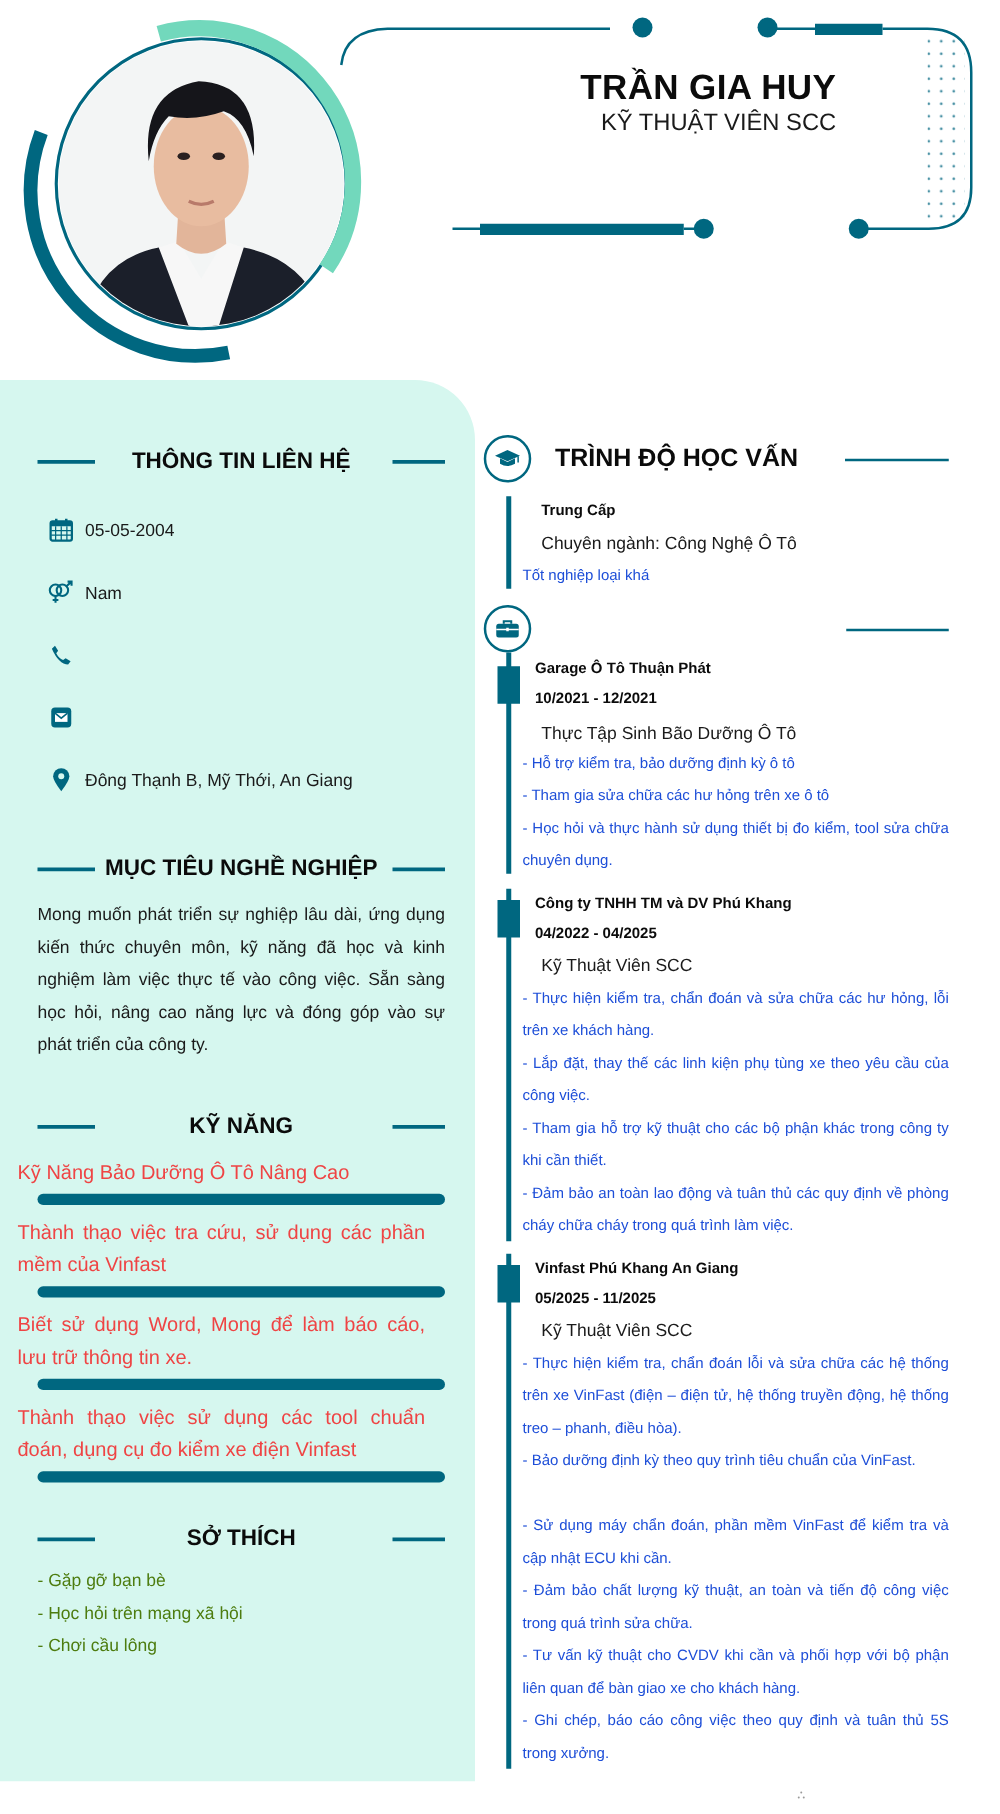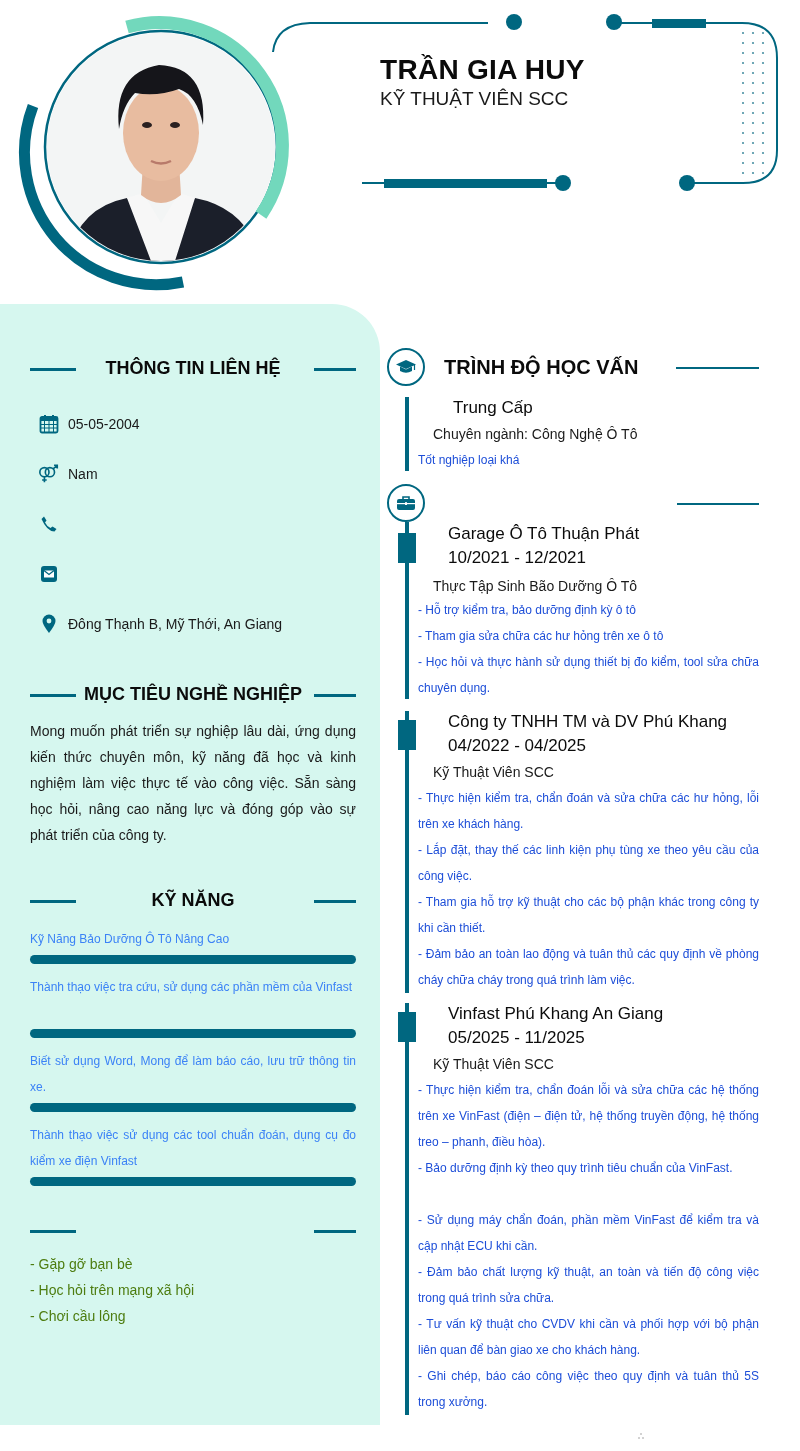--- a/index.html
+++ b/index.html
@@ -7,21 +7,21 @@
   body { position: relative; font-family: "Liberation Sans", "DejaVu Sans", sans-serif; color: #111; }
 
   
   .header { position: absolute; left: 0; top: 0; width: 800px; height: 300px; }
   .header svg.decor { position: absolute; left: 0; top: 0; }
   .photo {
     position: absolute; left: 47px; top: 33px; width: 228px; height: 228px;
     border-radius: 50%; overflow: hidden; background: #f4f6f6;
   }
   .photo svg { width: 100%; height: 100%; display: block; }
-  .name-block { position: absolute; left: 380px; top: 54px; width: 310px; text-align: left; }
+  .name-block { position: absolute; left: 359px; top: 54px; width: 310px; text-align: right; }
   .name { font-size: 28px; font-weight: 700; letter-spacing: 0.3px; color: #0b0b0b; }
   .title { font-size: 19px; font-weight: 400; color: #1a1a1a; margin-top: 2px; }
 
   
   .left {
     position: absolute; left: 0; top: 304px; width: 380px; height: 1121px;
     background: #d6f7ef; border-top-right-radius: 48px;
   }
   .sec-head { position: absolute; left: 30px; width: 326px; height: 30px; }
   .sec-head .line { position: absolute; top: 14px; height: 3px; background: #006780; }
@@ -31,39 +31,39 @@
     position: absolute; left: 0; right: 0; top: 4px; text-align: center;
     font-size: 18px; font-weight: 700; color: #0b0b0b;
   }
 
   .contact { position: absolute; left: 38px; font-size: 14px; color: #1a1a1a; display: flex; align-items: center; }
   .contact .ic { width: 22px; height: 22px; margin-right: 8px; display: inline-flex; align-items: center; justify-content: center; }
   .contact .ic svg { display: block; }
 
   .para { position: absolute; left: 30px; width: 326px; font-size: 14px; line-height: 26px; text-align: justify; color: #1a1a1a; }
 
-  .skill { position: absolute; left: 30px; width: 326px; font-size: 12px; line-height: 26px; color: #3b82f6; text-align: justify; }
+  .skill { position: absolute; left: 14px; width: 326px; font-size: 16px; line-height: 26px; color: #ef4444; text-align: justify; }
   .skill-bar { position: absolute; left: 30px; width: 326px; height: 9px; border-radius: 5px; background: #006780; }
 
   .hobby { position: absolute; left: 30px; font-size: 14px; color: #4d7c0f; line-height: 26px; }
 
   
   .r-head { position: absolute; left: 387px; width: 372px; height: 40px; }
   .r-head .circ {
     position: absolute; left: 0; top: 0; width: 38px; height: 38px; border-radius: 50%;
     border: 2px solid #006780; background: #fff; display: flex; align-items: center; justify-content: center;
   }
   .r-head .txt { position: absolute; left: 57px; top: 8px; font-size: 20px; font-weight: 700; color: #0b0b0b; white-space: nowrap; }
   .r-head .line { position: absolute; right: 0; top: 19px; height: 2px; background: #006780; }
 
   .vline { position: absolute; width: 4px; background: #006780; }
   .marker { position: absolute; left: 398px; width: 18px; height: 30px; background: #006780; }
 
   .r-text { position: absolute; left: 418px; width: 341px; font-size: 12px; line-height: 26px; color: #1d4ed8; text-align: justify; }
-  .r-bold { position: absolute; left: 428px; font-size: 17px; font-weight: 400; color: #0b0b0b; line-height: 24px; margin-left: 20px; }
+  .r-bold { position: absolute; left: 428px; font-size: 12px; font-weight: 700; color: #0b0b0b; line-height: 24px; }
   .r-indent { position: absolute; left: 433px; font-size: 14px; color: #1a1a1a; line-height: 26px; }
 
   .tiny-dots { position: absolute; left: 636px; top: 1432px; width: 10px; height: 10px; }
 </style>
 </head>
 <body>
 
 <div class="header">
   <svg class="decor" width="800" height="300" viewBox="0 0 800 300">
     <defs>
@@ -203,20 +203,21 @@
 <div class="skill-bar" style="top:1029px"></div>
 
 <div class="skill" style="top:1048px">Biết sử dụng Word, Mong để làm báo cáo, lưu trữ thông tin xe.</div>
 <div class="skill-bar" style="top:1103px"></div>
 
 <div class="skill" style="top:1122px">Thành thạo việc sử dụng các tool chuẩn đoán, dụng cụ đo kiểm xe điện Vinfast</div>
 <div class="skill-bar" style="top:1177px"></div>
 
 <div class="sec-head" style="top:1216px">
   <div class="line l"></div>
+  <div class="txt">SỞ THÍCH</div>
   <div class="line r"></div>
 </div>
 <div class="hobby" style="top:1251px">- Gặp gỡ bạn bè</div>
 <div class="hobby" style="top:1277px">- Học hỏi trên mạng xã hội</div>
 <div class="hobby" style="top:1303px">- Chơi cầu lông</div>
 
 <div class="r-head" style="top:348px">
   <div class="circ">
     <svg width="22" height="18" viewBox="0 0 22 18">
         <path d="M 11 2 L 21 6.5 L 11 11 L 1 6.5 Z" fill="#006780"></path>

